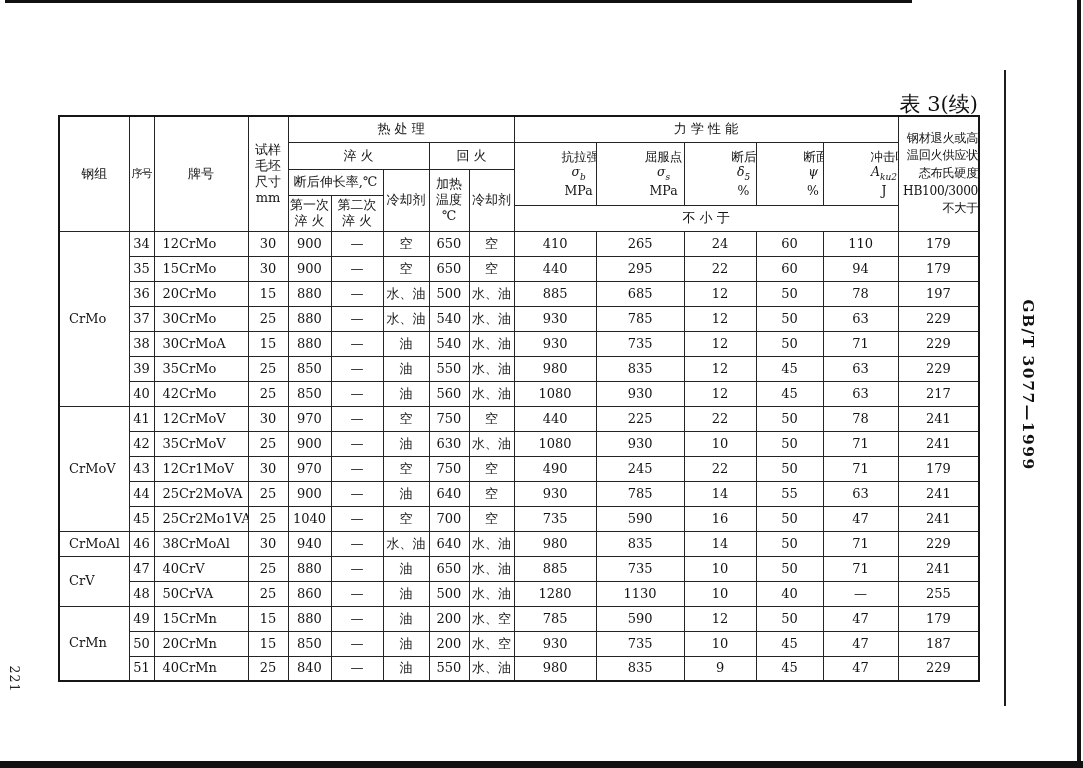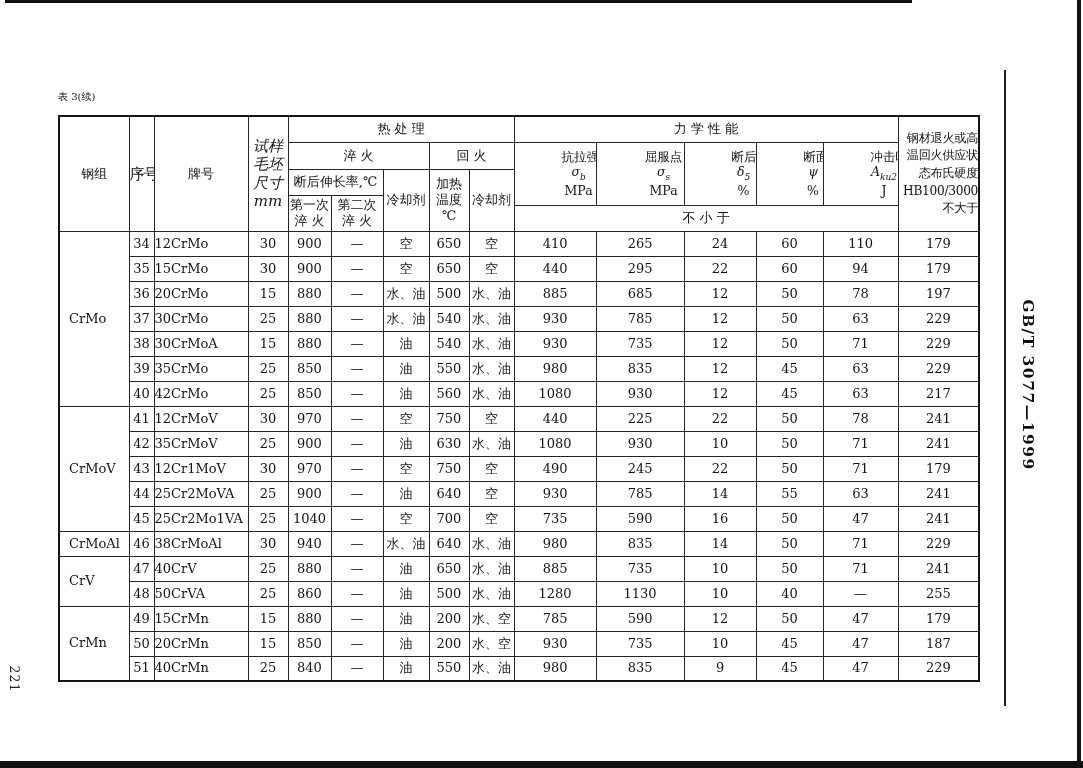--- a/index.html
+++ b/index.html
@@ -14,47 +14,47 @@
   .margin-rule{position:absolute;left:1004px;top:70px;width:2px;height:636px;background:#1d1d1d;}
   .side-label{
     position:absolute;left:1028px;top:385px;transform:translate(-50%,-50%) rotate(90deg);
     white-space:nowrap;font-weight:bold;font-size:15.5px;letter-spacing:1.5px;color:#101010;
   }
   .page-number{
     position:absolute;left:14px;top:679px;transform:translate(-50%,-50%) rotate(90deg);
     white-space:nowrap;font-size:12.5px;letter-spacing:1px;color:#222;
   }
   .table-title{
-    position:absolute;left:58px;top:90px;width:920px;text-align:left;
-    font-size:10px;color:#101010;
+    position:absolute;left:58px;top:90px;width:920px;text-align:right;
+    font-size:21px;color:#101010;
   }
   table.steel{
     position:absolute;left:58px;top:115px;width:920px;
     border-collapse:collapse;table-layout:fixed;
     border:2px solid #161616;
   }
   .steel th,.steel td{
     border:1px solid #242424;padding:0;text-align:center;vertical-align:middle;
     font-weight:normal;font-size:13px;line-height:1.22;color:#131313;
     overflow:hidden;white-space:nowrap;
   }
   col.c1{width:70px}col.c2{width:25px}col.c3{width:94px}col.c4{width:40px}
   col.c5{width:43px}col.c6{width:52px}col.c7{width:46px}col.c8{width:40px}
   col.c9{width:45px}col.c10{width:82px}col.c11{width:88px}col.c12{width:72px}
   col.c13{width:67px}col.c14{width:75px}col.c15{width:81px}
   tr.hr1{height:26px}tr.hr2{height:27px}tr.hr3{height:26px}tr.hr4{height:10px}tr.hr5{height:26px}
   .steel tbody tr{height:25px;}
-  th.serial-h{font-size:15px;letter-spacing:-1px;margin-top:31px;}
-  th.spec-h div{font-size:15px;font-style:italic;}
+  th.serial-h{font-size:11px;letter-spacing:-1px;margin-top:31px;}
+  th.spec-h div{font-size:13px;}
   th.prop{font-size:12.5px;padding-left:47px;}
   th.prop .sym{font-style:italic;font-size:12.5px;}
   th.prop .sym sub{font-size:9px;font-style:italic;}
   th.hard{font-size:12.2px;letter-spacing:-0.3px;text-align:right;}
   th.hard div{line-height:1.45;}
-  td.grade,td.group{text-align:left;padding-left:0;}
+  td.grade,td.group{text-align:left;padding-left:8px;}
   td.group{padding-left:9px;font-size:13px;}
 </style>
 </head>
 <body>
 
 <div class="scan-edge edge-top"></div>
 <div class="scan-edge edge-right"></div>
 <div class="scan-edge edge-bottom"></div>
 <div class="margin-rule"></div>
 

